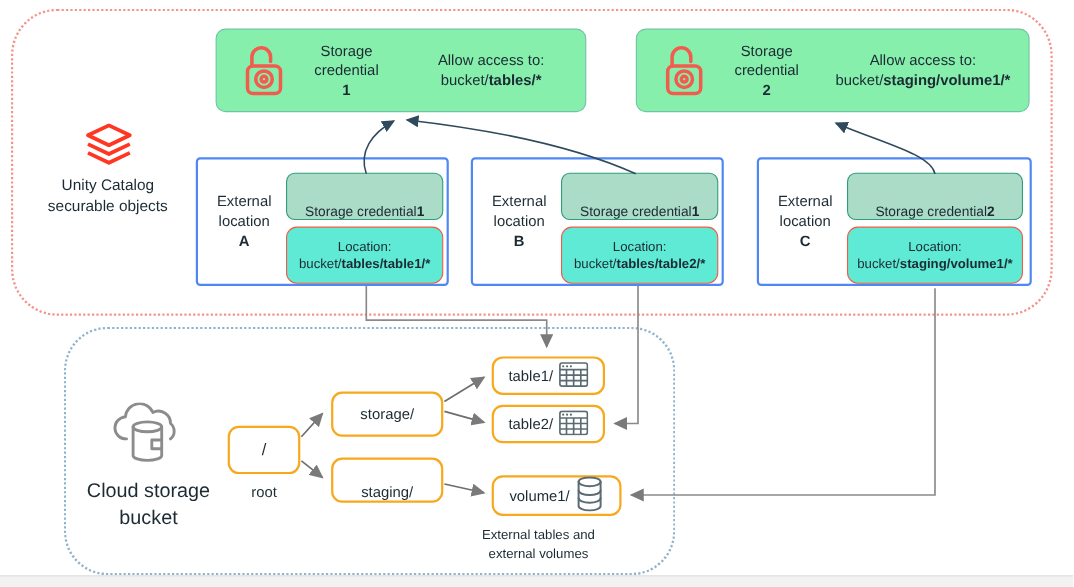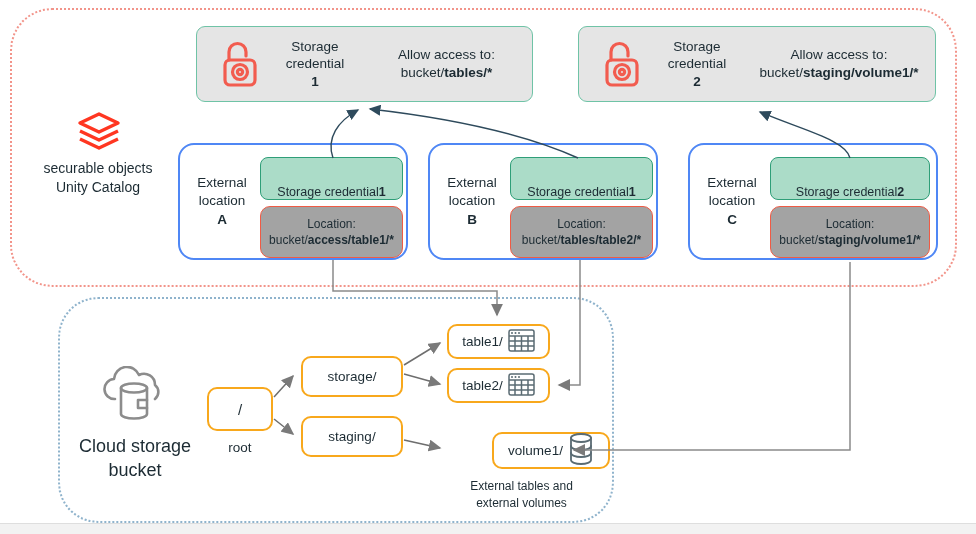--- a/index.html
+++ b/index.html
@@ -5,61 +5,61 @@
   html,body{margin:0;padding:0;background:#fff;}
   .canvas{
     position:relative;width:976px;height:534px;overflow:hidden;background:#fff;
     font-family:"Liberation Sans",sans-serif;color:#1c2b33;
   }
   .abs{position:absolute;}
   
   .unity-region{left:10px;top:8px;width:943px;height:275px;border:2px dotted #F2948A;border-radius:42px;}
   .bucket-region{left:58px;top:297px;width:552px;height:222px;border:2px dotted #8FB3CC;border-radius:40px;}
   
-  .sc-card{top:26px;height:76px;background:#e5e5e5;border:1.5px solid #6FC3A6;border-radius:9px;
+  .sc-card{top:26px;height:76px;background:#86efac;border:1.5px solid #6FC3A6;border-radius:9px;
     display:flex;align-items:center;box-sizing:border-box;}
   .sc-1{left:196px;width:337px;}
   .sc-2{left:578px;width:358px;}
   .sc-card .lockwrap{margin-left:22px;flex:0 0 auto;display:flex;}
   .sc-title{width:108px;text-align:center;font-size:13.5px;line-height:1.3;}
   .sc-title .num{font-weight:bold;}
   .sc-access{flex:1;text-align:center;font-size:13.5px;line-height:1.35;padding-right:8px;}
   
-  .el-card{top:143px;height:117px;background:#fff;border:2px solid #4F87F5;border-radius:16px;box-sizing:border-box;}
+  .el-card{top:143px;height:117px;background:#fff;border:2px solid #4F87F5;border-radius:4px;box-sizing:border-box;}
   .el-a{left:178px;width:230px;}
   .el-b{left:428px;width:230px;}
   .el-c{left:688px;width:250px;}
   .el-label{position:absolute;left:6px;top:0;height:100%;width:72px;display:flex;flex-direction:column;
     justify-content:center;text-align:center;font-size:13.5px;line-height:1.35;}
   .el-label .letter{font-weight:bold;}
   .green-badge{position:absolute;left:80px;top:12px;height:43px;border:1.5px solid #2F9E78;border-radius:8px;
     background:#ABDCC8;display:flex;align-items:flex-end;justify-content:center;font-size:12.5px;box-sizing:border-box;}
   .el-a .green-badge,.el-b .green-badge{width:143px;}
   .el-c .green-badge{width:160px;}
   .orange-badge{position:absolute;left:80px;top:61px;height:52px;border:1.5px solid #EF5B45;border-radius:10px;
-    background:#a3a3a3;display:flex;flex-direction:column;align-items:center;justify-content:center;
+    background:#5eead4;display:flex;flex-direction:column;align-items:center;justify-content:center;
     font-size:12px;line-height:1.35;box-sizing:border-box;}
   .el-a .orange-badge,.el-b .orange-badge{width:143px;}
   .el-c .orange-badge{width:160px;}
   
   .unity-label{left:18px;top:159px;width:160px;text-align:center;font-size:14px;line-height:1.35;}
   .logo-pos{left:76px;top:112px;}
   
   .cloud-pos{left:99px;top:366px;}
   .cloud-label{left:68px;top:434px;width:134px;text-align:center;font-size:18px;line-height:1.35;}
   .obox{background:#fff;border:2px solid #F8A81C;border-radius:10px;box-sizing:border-box;
     display:flex;align-items:center;justify-content:center;font-size:13.5px;gap:5px;}
   .root-box{left:207px;top:387px;width:66px;height:44px;font-size:15px;}
   .root-caption{left:207px;top:440px;width:66px;text-align:center;font-size:13.5px;}
   .tables-box{left:301px;top:356px;width:102px;height:41px;}
-  .staging-box{left:301px;top:416px;width:102px;height:41px;}
+  .staging-box{left:301px;top:416px;width:102px;height:41px;align-items:flex-end;}
   .table1-box{left:447px;top:324px;width:103px;height:35px;}
   .table2-box{left:447px;top:368px;width:103px;height:35px;}
-  .volume1-box{left:447px;top:432px;width:118px;height:37px;margin-left:45px;}
-  .ext-caption{left:444px;top:478px;width:155px;text-align:center;font-size:12px;line-height:1.4;}
+  .volume1-box{left:447px;top:432px;width:118px;height:37px;}
+  .ext-caption{left:412px;top:478px;width:155px;text-align:center;font-size:12px;line-height:1.4;}
   .page-strip{left:0;top:523px;width:976px;height:11px;background:#f2f2f2;border-top:1px solid #dedede;}
   .overlay{left:0;top:0;width:976px;height:534px;pointer-events:none;}
 </style>
 </head>
 <body>
 
 <div class="canvas">
 
   <div class="abs unity-region"></div>
   <div class="abs bucket-region"></div>
@@ -67,22 +67,22 @@
   <div class="abs logo-pos">
     <svg width="46" height="44" viewBox="0 0 46 44">
       <g fill="none" stroke="#FF3621" stroke-width="3.4" stroke-linejoin="round">
         <path d="M23 2 L42 11 L23 20 L4 11 Z"></path>
         <path d="M4 19 L23 28 L42 19"></path>
         <path d="M4 27 L23 36 L42 27"></path>
       </g>
     </svg>
   </div>
   <div class="abs unity-label">
+    <div>Unity Catalog</div>
     <div>securable objects</div>
-    <div>Unity Catalog</div>
   </div>
 
   <div class="abs sc-card sc-1">
     <span class="lockwrap">
       <svg width="42" height="48" viewBox="0 0 42 48">
         <g fill="none" stroke="#F25C4F" stroke-width="3.2" stroke-linecap="round" stroke-linejoin="round">
           <path d="M10 20 V12 a8.5 8.5 0 0 1 17 0 v4"></path>
           <rect x="6" y="20" width="30" height="25" rx="5"></rect>
           <circle cx="21" cy="32" r="7.5"></circle>
           <circle cx="21" cy="32" r="2.6"></circle>
@@ -127,21 +127,21 @@
       <div>External</div>
       <div>location</div>
       <div class="letter">A</div>
     </div>
     <div class="green-badge">
       <span>Storage credential </span>
         <b>1</b>
     </div>
     <div class="orange-badge">
       <div>Location:</div>
-      <div><span>bucket/</span><b>access/table1/*</b></div>
+      <div><span>bucket/</span><b>tables/table1/*</b></div>
     </div>
   </div>
 
   <div class="abs el-card el-b">
     <div class="el-label">
       <div>External</div>
       <div>location</div>
       <div class="letter">B</div>
     </div>
     <div class="green-badge">

